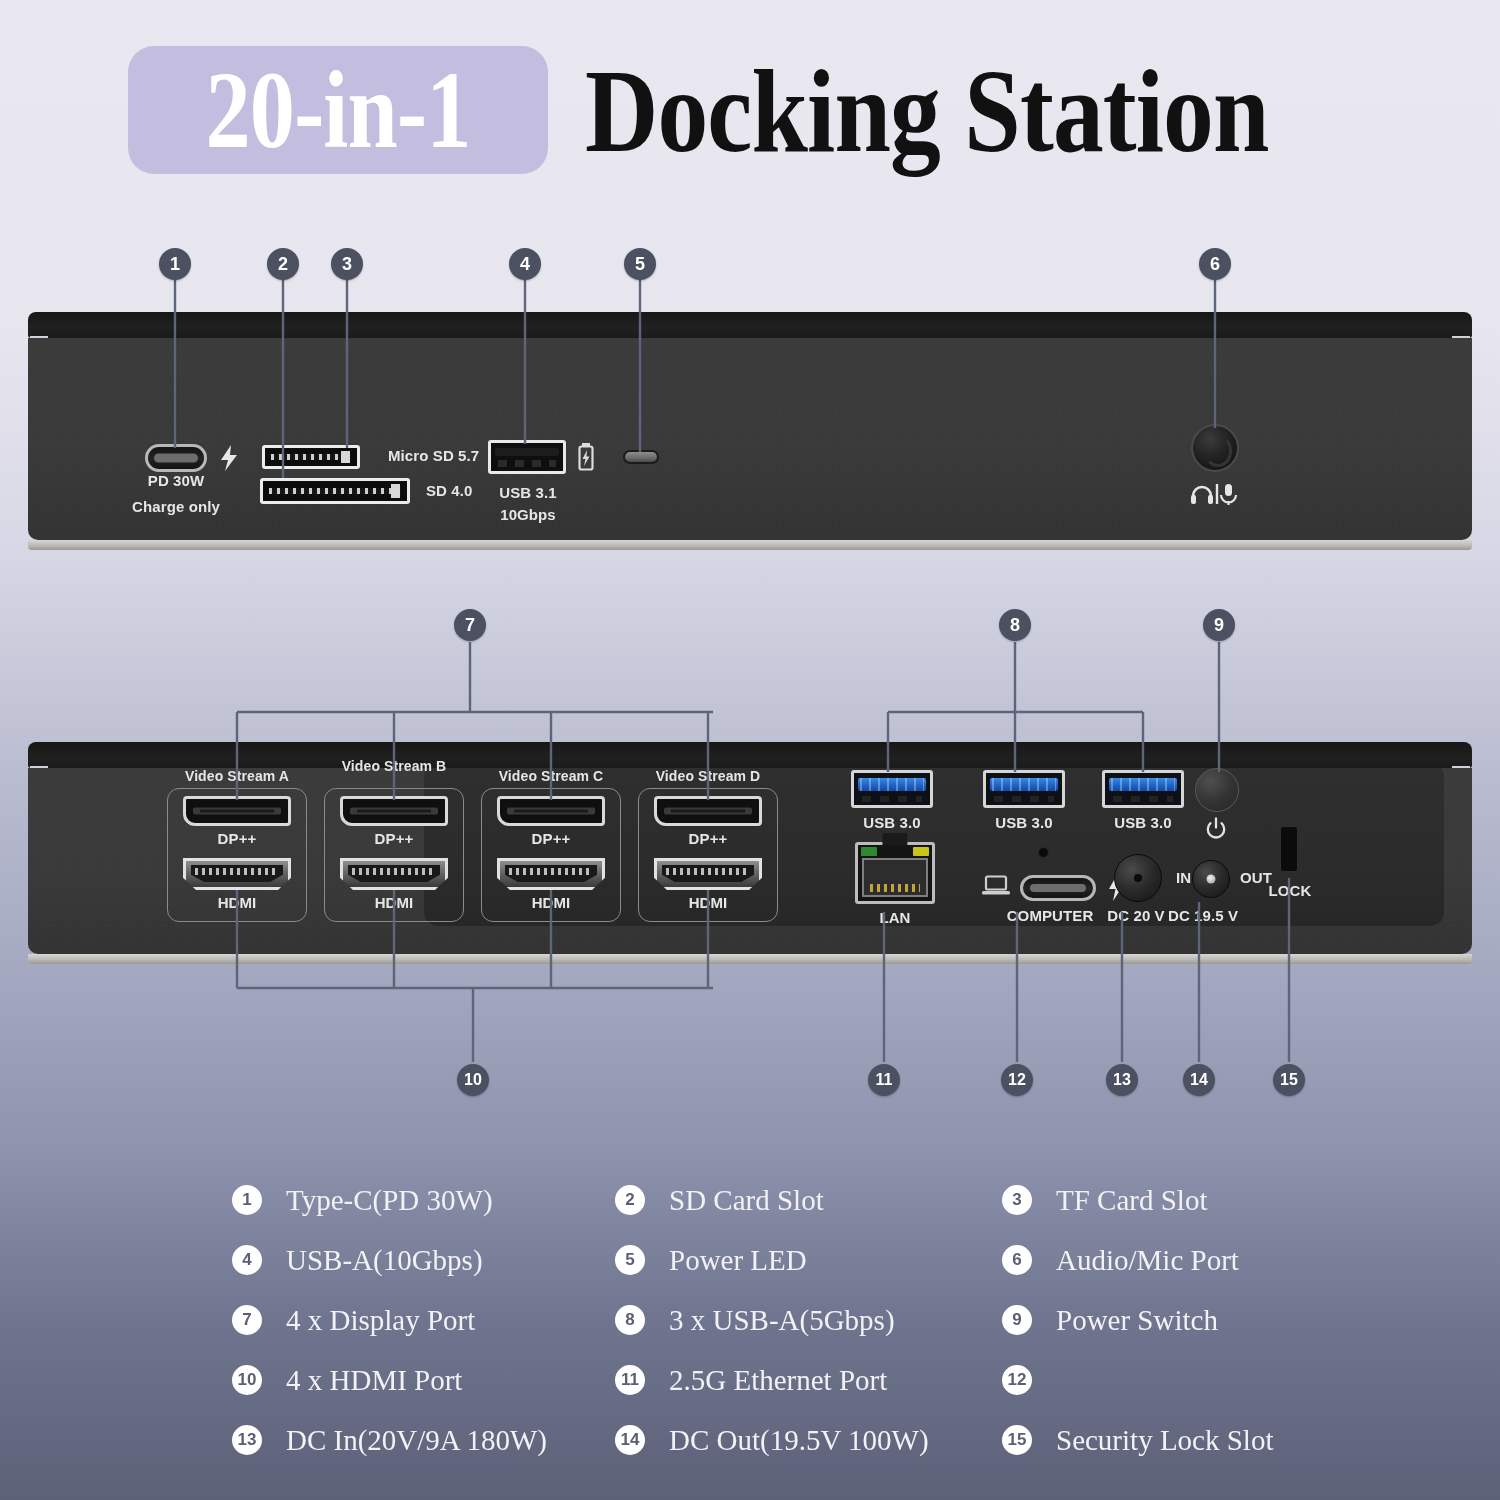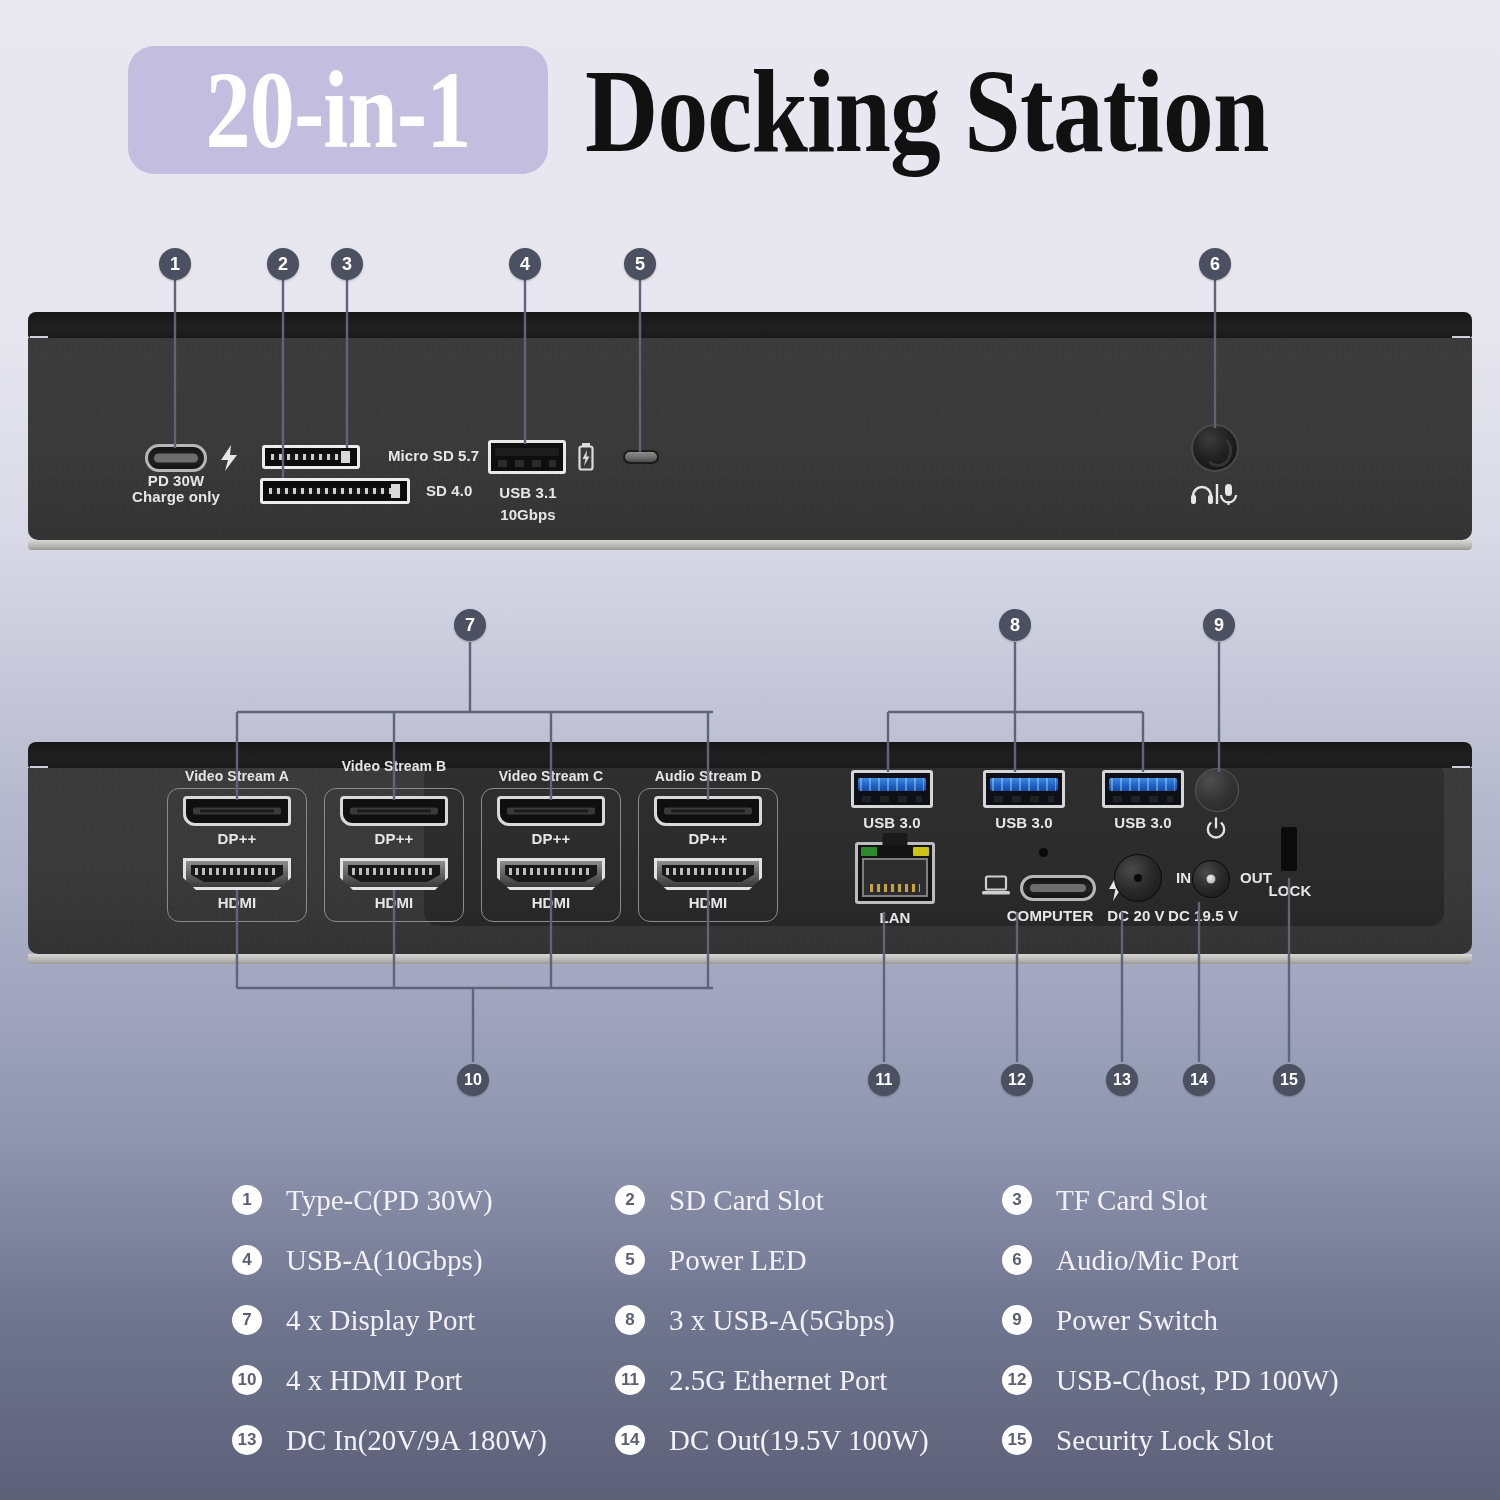--- a/index.html
+++ b/index.html
@@ -284,21 +284,21 @@
   <div class="dev-body" style="top:26px;bottom:10px;"></div>
   <div class="dev-baseplate" style="bottom:0;"></div>
 
   <div class="usbc" style="left:117px;top:132px;width:62px;height:28px;">
     <div class="usbc-inner" style="width:44px;height:9px;"></div>
   </div>
   <svg class="glyph" style="left:190px;top:132px;" width="22" height="28" viewBox="0 0 22 28">
     <polygon points="13,1 3,16 10,16 7,27 19,11 12,11" fill="#e8e8e8"></polygon>
   </svg>
   <div class="port-label center" style="left:148px;top:160px;">PD 30W</div>
-  <div class="port-label center" style="left:148px;top:176px;">Charge only</div>
+  <div class="port-label center" style="left:148px;top:186px;">Charge only</div>
 
   <div class="cardslot" style="left:234px;top:133px;width:98px;height:24px;">
     <div class="cardslot-pins"></div>
     <div class="cardslot-key"></div>
   </div>
   <div class="cardslot" style="left:232px;top:166px;width:150px;height:26px;">
     <div class="cardslot-pins"></div>
     <div class="cardslot-key"></div>
   </div>
   <div class="port-label" style="left:360px;top:135px;">Micro SD 5.7</div>
@@ -369,21 +369,21 @@
     <div class="dp-slot"></div>
   </div>
   <div class="port-label center" style="left:523px;top:88px;">DP++</div>
   <div class="hdmi" style="left:469px;top:116px;width:108px;height:32px;">
     <div class="hdmi-cav"></div>
     <div class="hdmi-pins"></div>
   </div>
   <div class="port-label center" style="left:523px;top:152px;">HDMI</div>
 
   <div class="vs-group" style="left:610px;top:46px;width:140px;height:134px;"></div>
-  <div class="port-label sm center" style="left:680px;top:26px;">Audio Stream D</div>
+  <div class="port-label sm center" style="left:680px;top:26px;">Video Stream D</div>
   <div class="dp" style="left:626px;top:54px;width:108px;height:30px;">
     <div class="dp-slot"></div>
   </div>
   <div class="port-label center" style="left:680px;top:88px;">DP++</div>
   <div class="hdmi" style="left:626px;top:116px;width:108px;height:32px;">
     <div class="hdmi-cav"></div>
     <div class="hdmi-pins"></div>
   </div>
   <div class="port-label center" style="left:680px;top:152px;">HDMI</div>
 
@@ -563,19 +563,18 @@
   <div class="legend-row" style="left:1002px;top:65px;">
     <div class="legend-badge">6</div>
     <div class="legend-text">Audio/Mic Port</div>
   </div>
   <div class="legend-row" style="left:1002px;top:125px;">
     <div class="legend-badge">9</div>
     <div class="legend-text">Power Switch</div>
   </div>
   <div class="legend-row" style="left:1002px;top:185px;">
     <div class="legend-badge">12</div>
-    <div class="legend-text">USB-C(host, PD 100W)</div>
   </div>
   <div class="legend-row" style="left:1002px;top:245px;">
     <div class="legend-badge">15</div>
     <div class="legend-text">Security Lock Slot</div>
   </div>
 </div>
 
 </body></html>

